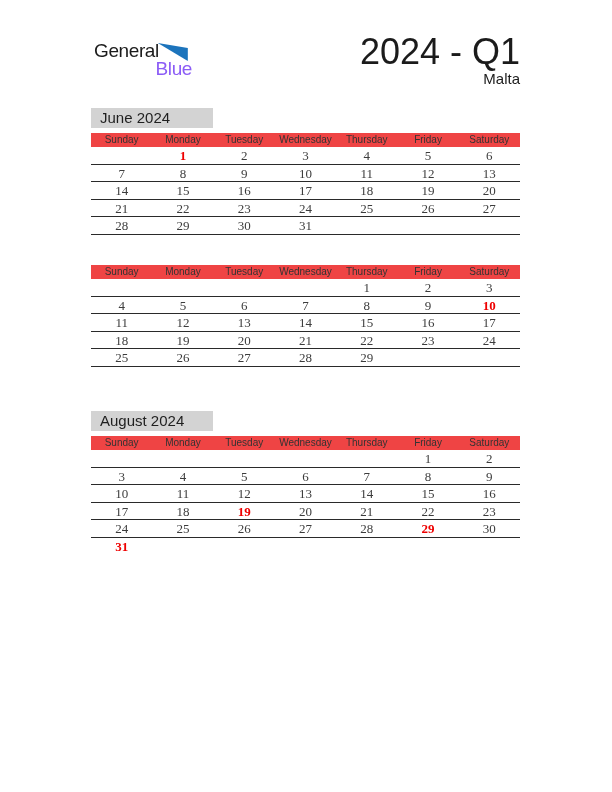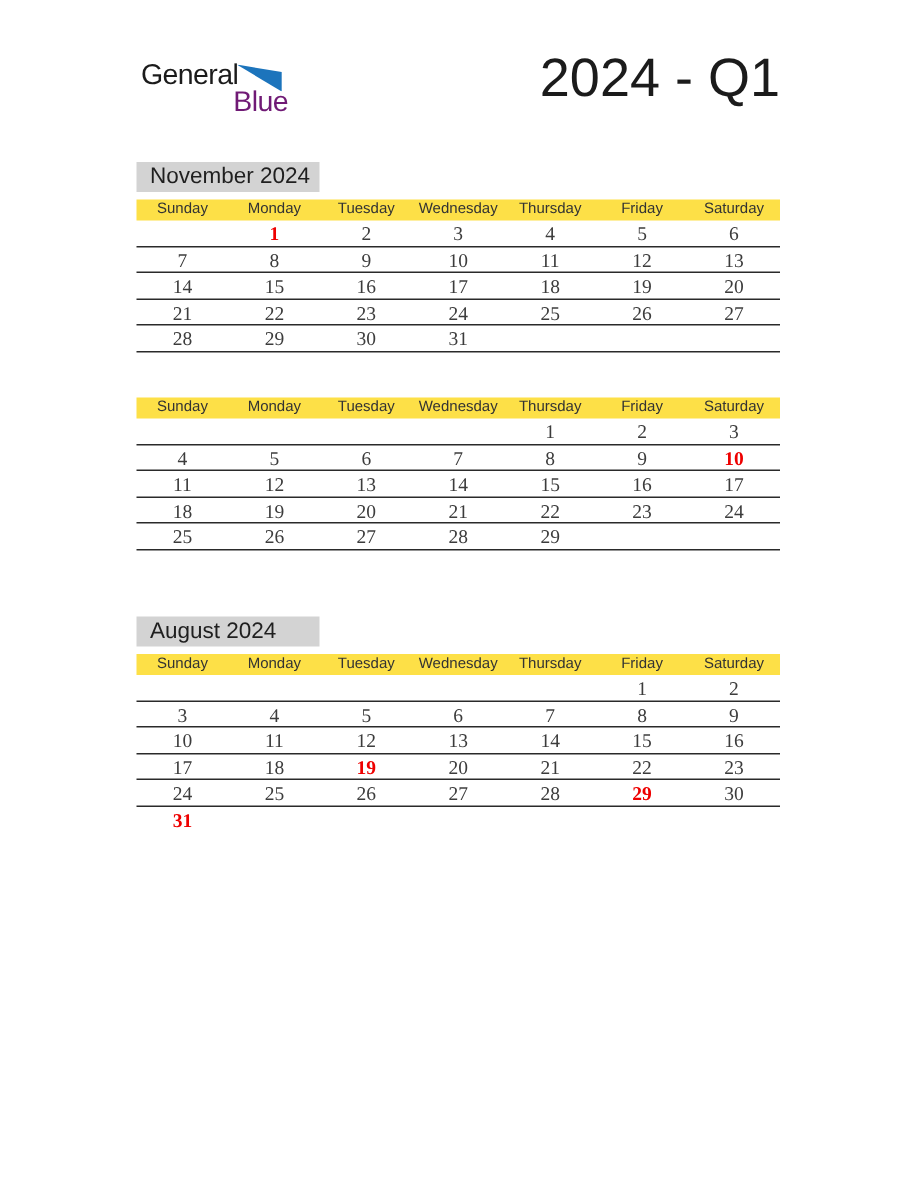--- a/index.html
+++ b/index.html
@@ -36,21 +36,21 @@
     width: 30px;
     height: 18px;
     margin-left: -1px;
     margin-top: 2px;
     background: #1c74bc;
     clip-path: polygon(0 0, 100% 28%, 100% 100%);
   }
   .logo-line2 {
     font-size: 19px;
     letter-spacing: -0.4px;
-    color: #701a75;
+    color: #8b5cf6;
     text-align: right;
     line-height: 19px;
     margin-top: -2px;
   }
 
   
   .header-right {
     position: absolute;
     right: 92px;
     top: 36px;
@@ -81,21 +81,21 @@
     background: #d3d3d3;
     box-sizing: border-box;
     padding-left: 9px;
     font-size: 15px;
     line-height: 20px;
     color: #1f1f1f;
   }
   .weekday-row {
     display: flex;
     height: 14px;
-    background: #fde047;
+    background: #ef4444;
     margin-top: 5px;
   }
   .weekday {
     flex: 1;
     text-align: center;
     font-size: 10px;
     line-height: 14px;
     color: #333333;
   }
   .day-row {
@@ -139,25 +139,26 @@
   <div class="logo">
     <div class="logo-line1">
       <span>General</span>
       <span class="logo-triangle"></span>
     </div>
     <div class="logo-line2">Blue</div>
   </div>
 
   <div class="header-right">
     <div class="q-title">2024 - Q1</div>
+    <div class="location">Malta</div>
   </div>
 
   <div class="months">
       <div class="month m0">
-        <div class="month-title">November 2024</div>
+        <div class="month-title">June 2024</div>
         <div class="weekday-row">
           <div class="weekday">Sunday</div>
           <div class="weekday">Monday</div>
           <div class="weekday">Tuesday</div>
           <div class="weekday">Wednesday</div>
           <div class="weekday">Thursday</div>
           <div class="weekday">Friday</div>
           <div class="weekday">Saturday</div>
         </div>
         <div class="day-row">

